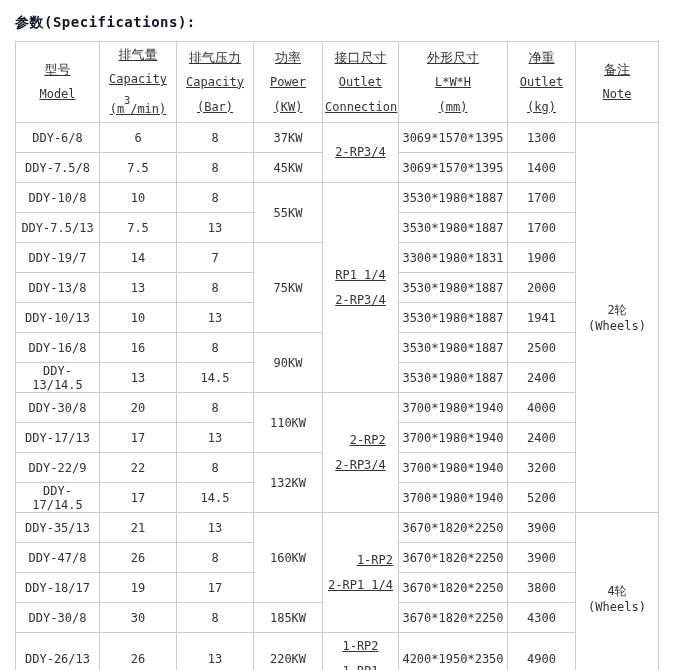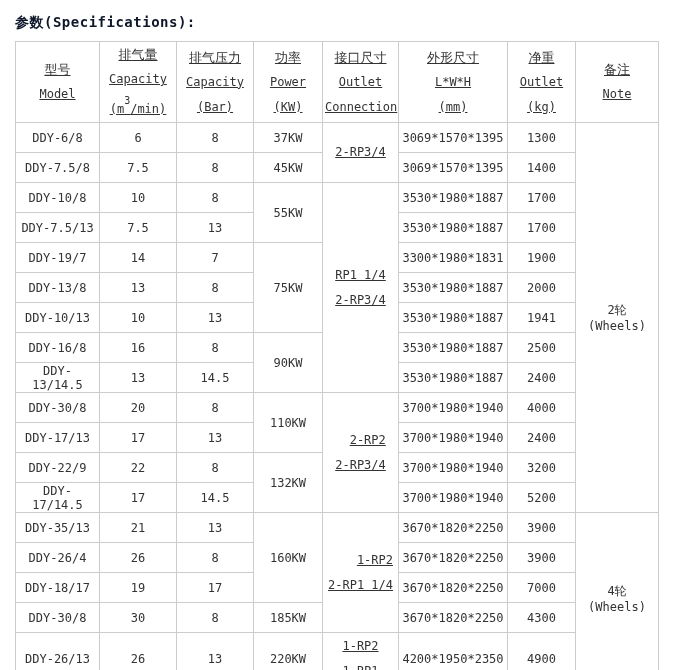--- a/index.html
+++ b/index.html
@@ -203,32 +203,32 @@
         <td>21</td>
         <td>13</td>
         <td rowspan="3">160KW</td>
         <td class="conn" rowspan="4"><span class="multiline">1-RP2
 2-RP1 1/4</span></td>
         <td>3670*1820*2250</td>
         <td>3900</td>
         <td rowspan="5">4轮 (Wheels)</td>
       </tr>
       <tr>
-        <td>DDY-26/4</td>
+        <td>DDY-47/8</td>
         <td>26</td>
         <td>8</td>
         <td>3670*1820*2250</td>
         <td>3900</td>
       </tr>
       <tr>
         <td>DDY-18/17</td>
         <td>19</td>
         <td>17</td>
         <td>3670*1820*2250</td>
-        <td>7000</td>
+        <td>3800</td>
       </tr>
       <tr>
         <td>DDY-30/8</td>
         <td>30</td>
         <td>8</td>
         <td>185KW</td>
         <td>3670*1820*2250</td>
         <td>4300</td>
       </tr>
       <tr class="tall">

